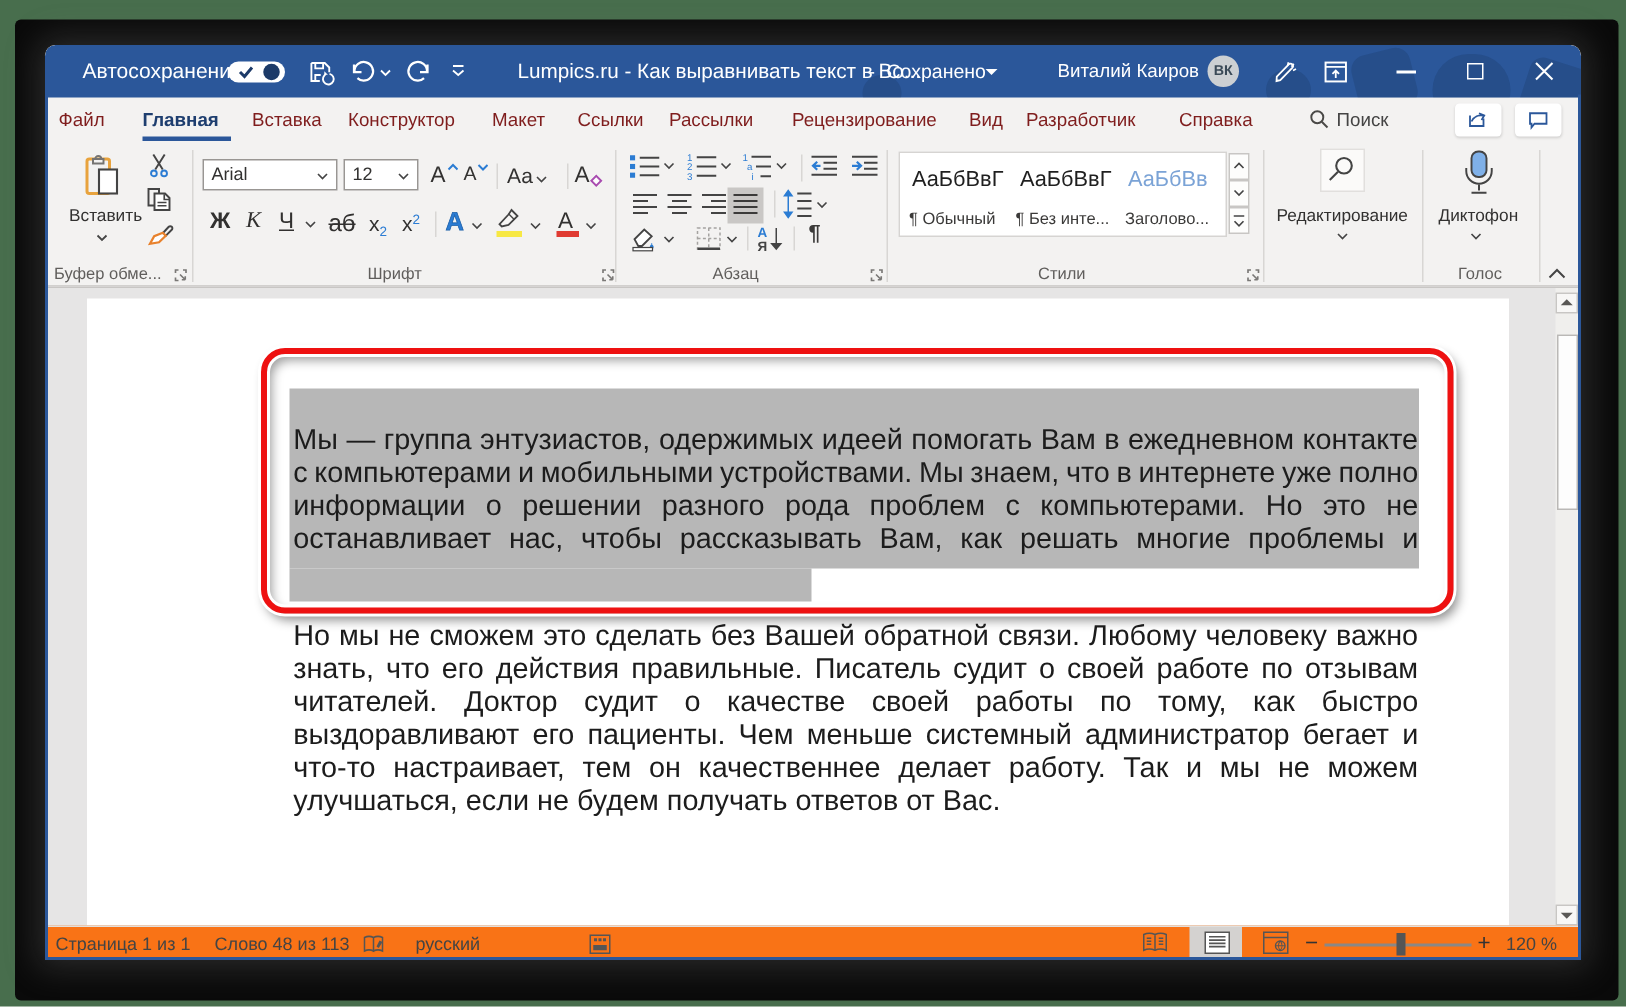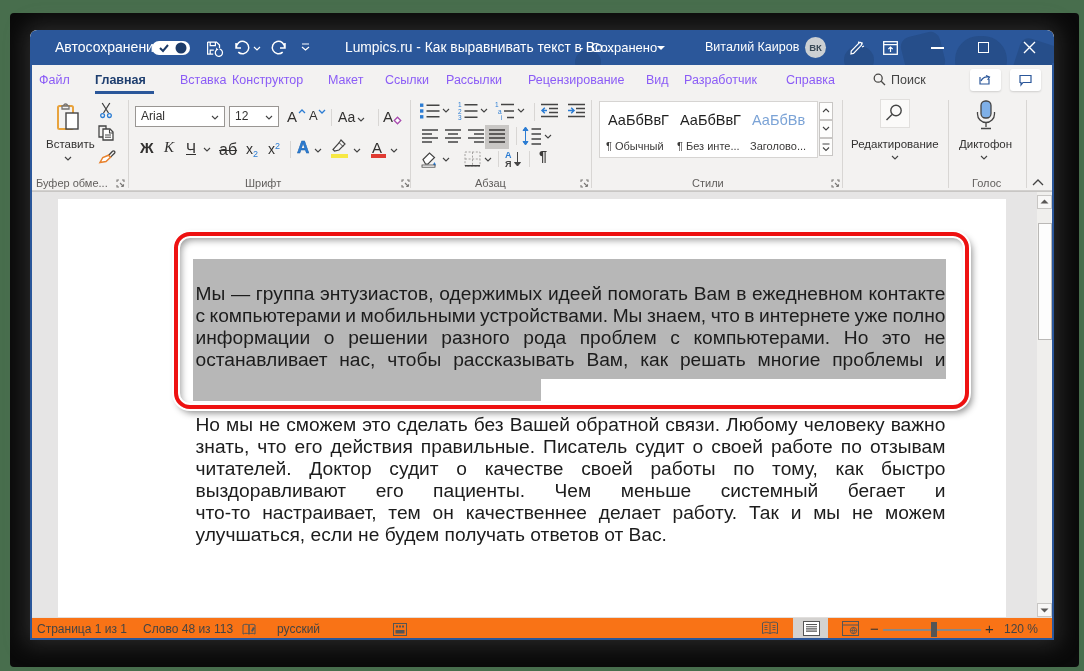--- a/index.html
+++ b/index.html
@@ -3,21 +3,21 @@
 *{margin:0;padding:0;box-sizing:border-box}
 html,body{width:1084px;height:671px;overflow:hidden}
 body{background:#486e4d;font-family:"Liberation Sans",sans-serif;position:relative}
 .ab{position:absolute}
 .black{left:10px;top:13px;width:1069px;height:654px;background:#0a0a0a;border-radius:4px}
 .win{left:30px;top:30px;width:1024px;height:610px;background:#f3f2f1;border-radius:7px 7px 0 0;overflow:hidden;box-shadow:0 0 22px 5px rgba(125,125,125,.28)}
 .tbar{left:0;top:0;width:1024px;height:35px;background:#2b579a;border-radius:7px 7px 0 0;overflow:hidden}
 .wt{color:#fff;font-size:13px;line-height:35px;white-space:nowrap}
 .deco{position:absolute;background:rgba(13,28,58,.16)}
 .menu{left:0;top:35px;width:1024px;height:30px}
-.tab{position:absolute;top:0;height:30px;line-height:30px;font-size:12.5px;color:#8b5cf6;white-space:nowrap}
+.tab{position:absolute;top:0;height:30px;line-height:30px;font-size:12.5px;color:#7f1d1d;white-space:nowrap}
 .ribbon{left:0;top:65px;width:1024px;height:96px;border-bottom:1px solid #d2d0ce}
 .gsep{position:absolute;top:5px;width:1px;height:88px;background:#d8d6d4}
 .glabel{position:absolute;top:82px;font-size:11px;color:#605e5c;white-space:nowrap}
 .launch{position:absolute;top:148px;width:10px;height:10px}
 .doc{left:0;top:161px;width:1024px;height:426px;background:#e6e5e5;border-top:1px solid #c8c6c4;overflow:hidden}
 .page{position:absolute;left:28px;top:7px;width:948px;height:419px;background:#fff}
 .sbar{left:0;top:587px;width:1024px;height:35px;background:#f97316;border-top:1px solid #e1dfdd;font-size:12px;color:#444}
 .wb{background:#2b579a}
 .st{position:absolute;white-space:nowrap}
 .jl{position:absolute;display:flex;justify-content:space-between;width:750px;font-size:19.2px;color:#1c1c1c;height:22px;line-height:22px}
@@ -107,21 +107,21 @@
         <svg width="13" height="13" viewBox="0 0 13 13">
           <path d="M1 1l11 11M12 1L1 12" stroke="#fff" stroke-width="1.4"></path>
         </svg>
       </div>
 </div>
 
 <div class="ab menu">
   <div class="tab" style="left:9px">Файл</div>
   <div class="tab" style="left:65px;color:#1e3e6f;font-weight:bold">Главная</div>
   <div class="ab" style="left:65px;top:26px;width:59px;height:3px;background:#2b579a"></div>
-  <div class="tab" style="left:150px">Вставка</div>
+  <div class="tab" style="left:138px">Вставка</div>
   <div class="tab" style="left:202px">Конструктор</div>
   <div class="tab" style="left:298px">Макет</div>
   <div class="tab" style="left:355px">Ссылки</div>
   <div class="tab" style="left:416px">Рассылки</div>
   <div class="tab" style="left:498px">Рецензирование</div>
   <div class="tab" style="left:616px">Вид</div>
   <div class="tab" style="left:654px">Разработчик</div>
   <div class="tab" style="left:756px">Справка</div>
   <div class="ab" style="left:843px;top:8px">
         <svg width="13" height="13" viewBox="0 0 13 13">
@@ -587,20 +587,21 @@
         <s>как</s>
         <s>быстро</s>
       </div>
   <div class="jl" style="left:165.5px;top:288px">
         <s>выздоравливают</s>
         <s>его</s>
         <s>пациенты.</s>
         <s>Чем</s>
         <s>меньше</s>
         <s>системный</s>
+        <s>администратор</s>
         <s>бегает</s>
         <s>и</s>
       </div>
   <div class="jl" style="left:165.5px;top:310.1px">
         <s>что-то</s>
         <s>настраивает,</s>
         <s>тем</s>
         <s>он</s>
         <s>качественнее</s>
         <s>делает</s>

